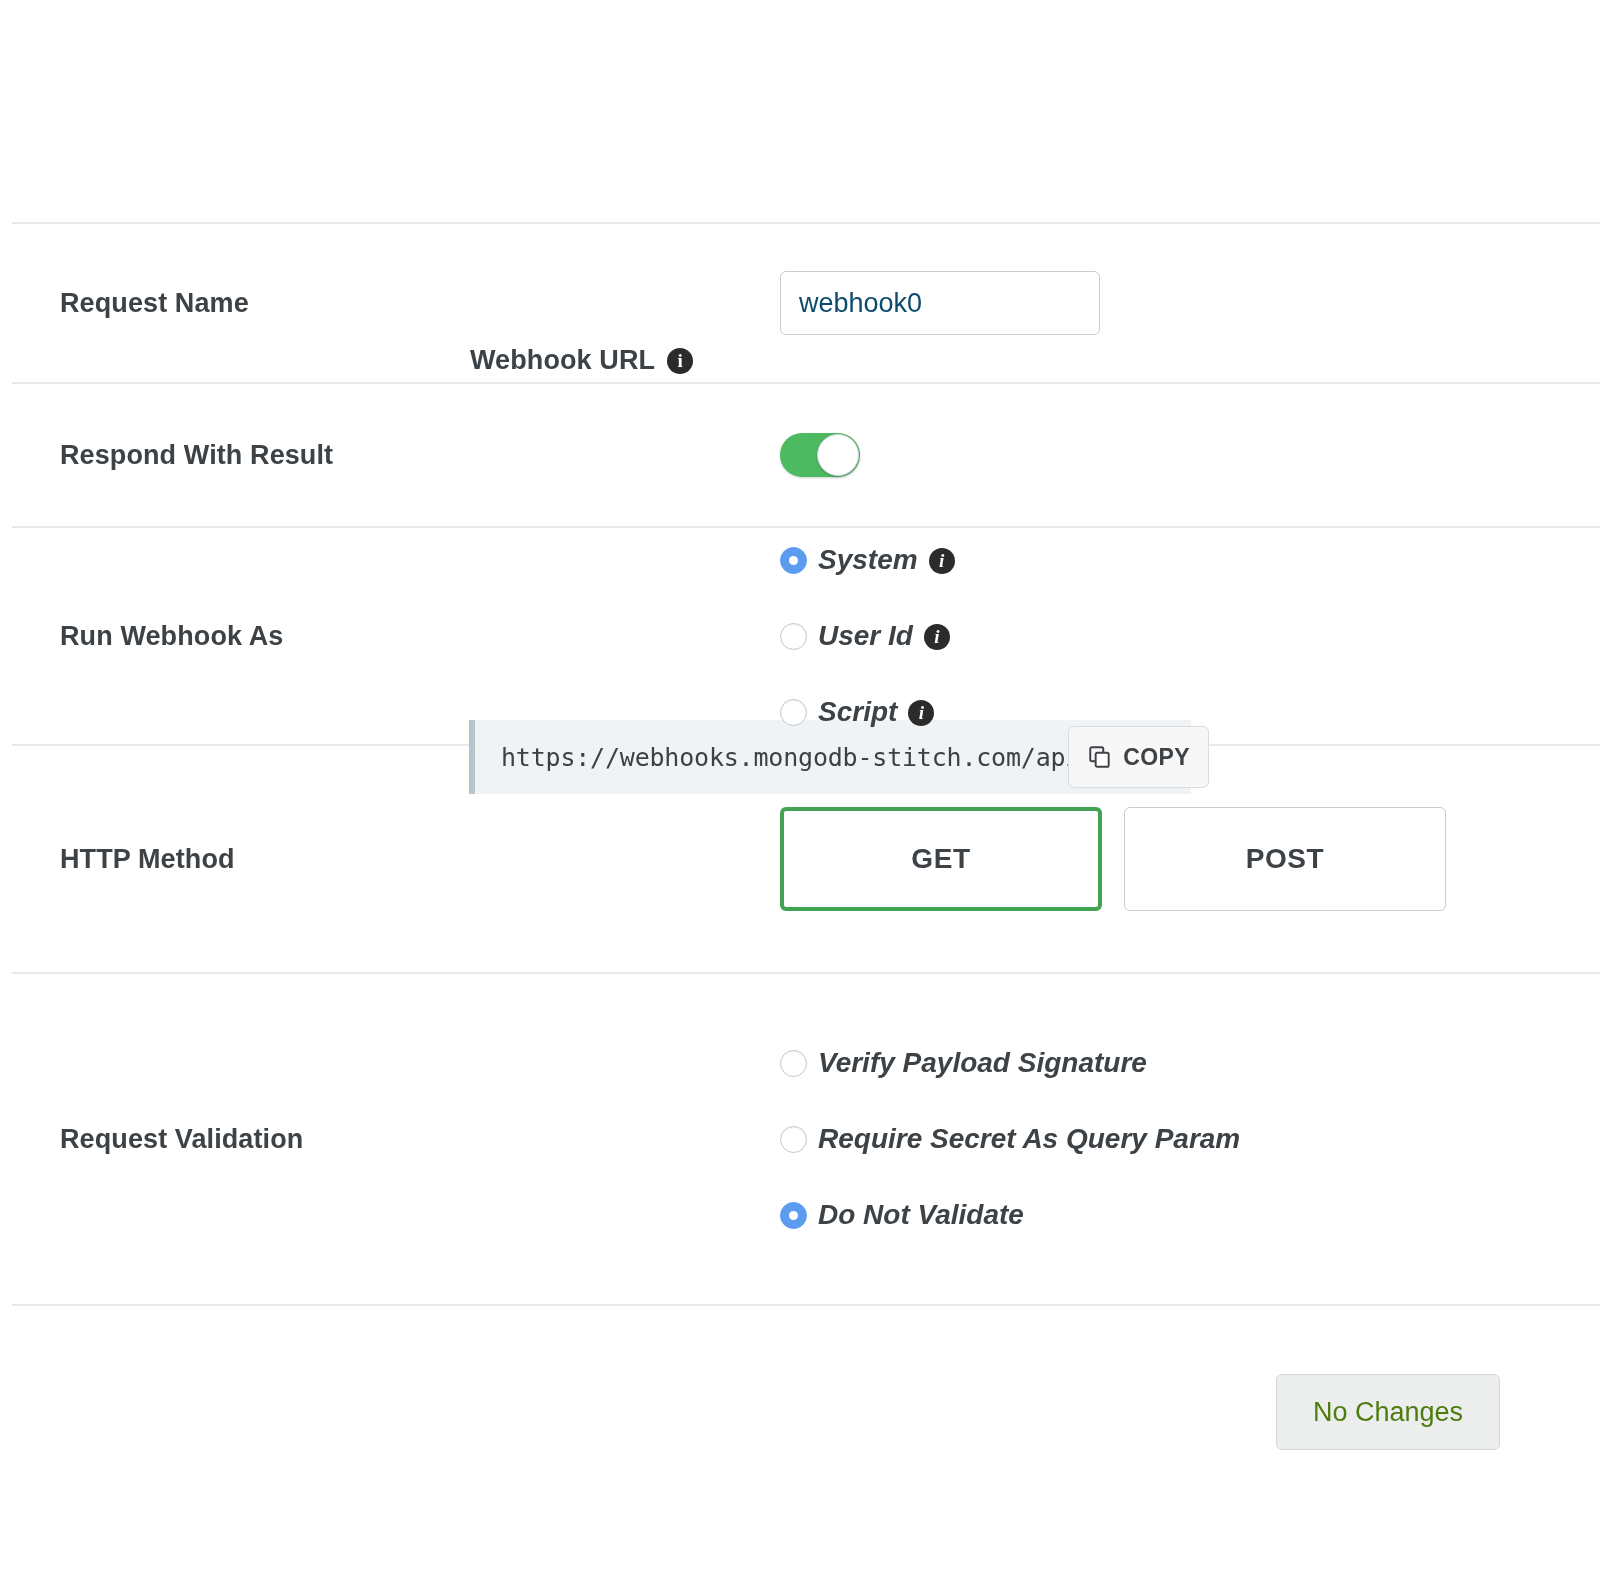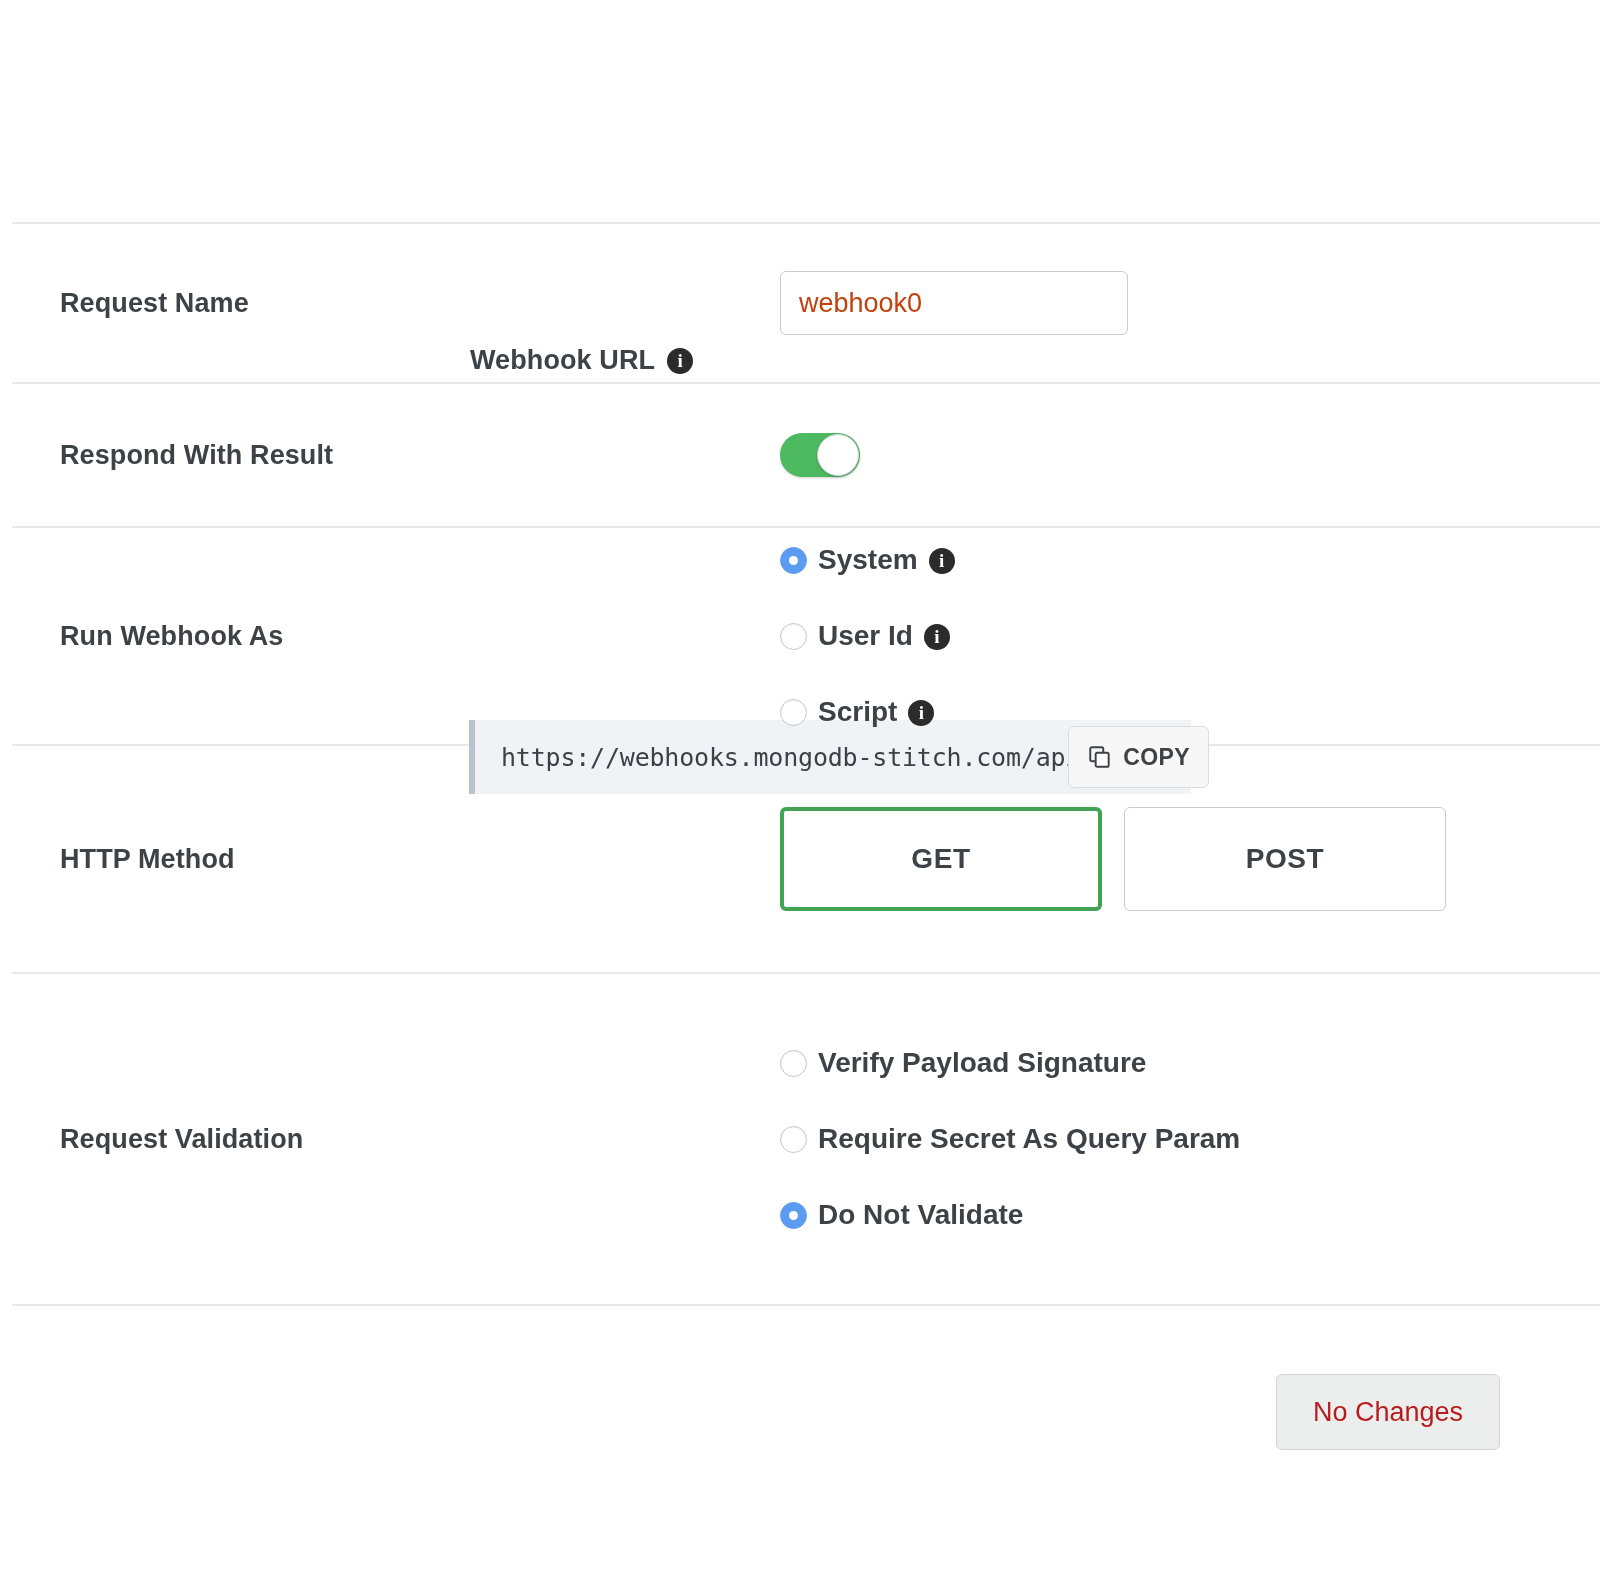--- a/index.html
+++ b/index.html
@@ -108,27 +108,27 @@
     font-weight: bold;
     color: #3d4247;
     cursor: pointer;
     letter-spacing: 0.4px;
   }
   .copy-glyph { display: inline-block; width: 26px; height: 26px; position: relative; }
 
   
   .name-row { height: 158px; }
   .text-input {
-    width: 348px;
+    width: 320px;
     height: 64px;
     border: 1.5px solid #c9cdd1;
     border-radius: 6px;
     padding: 0 18px;
     font-size: 27px;
-    color: #c2410c;
+    color: #0c4a6e;
     font-family: "Liberation Sans", sans-serif;
     background: #fff;
     outline: none;
   }
 
   
   .toggle-row { height: 142px; }
   .toggle {
     width: 80px;
     height: 44px;
@@ -151,20 +151,21 @@
   }
 
   
   .radio-row { padding-top: 4px; padding-bottom: 4px; }
   .radio-group { display: flex; flex-direction: column; }
   .radio-item {
     display: flex;
     align-items: center;
     gap: 11px;
     cursor: pointer;
+    font-style: italic;
   }
   .radio-item .dot {
     width: 27px;
     height: 27px;
     border-radius: 50%;
     border: 1.6px solid #c2c6ca;
     background: #fff;
     flex: 0 0 auto;
     position: relative;
     box-shadow: inset 0 1px 2px rgba(0,0,0,0.05);
@@ -227,21 +228,21 @@
     align-items: center;
     justify-content: flex-end;
     padding-right: 112px;
   }
   .no-changes-btn {
     min-width: 224px;
     height: 76px;
     background: #eceded;
     border: 1px solid #d3d6d8;
     border-radius: 6px;
-    color: #b91c1c;
+    color: #4d7c0f;
     font-size: 27px;
     font-family: "Liberation Sans", sans-serif;
     display: flex;
     align-items: center;
     justify-content: center;
     padding: 8px 26px;
     cursor: default;
   }
 </style>
 </head>

